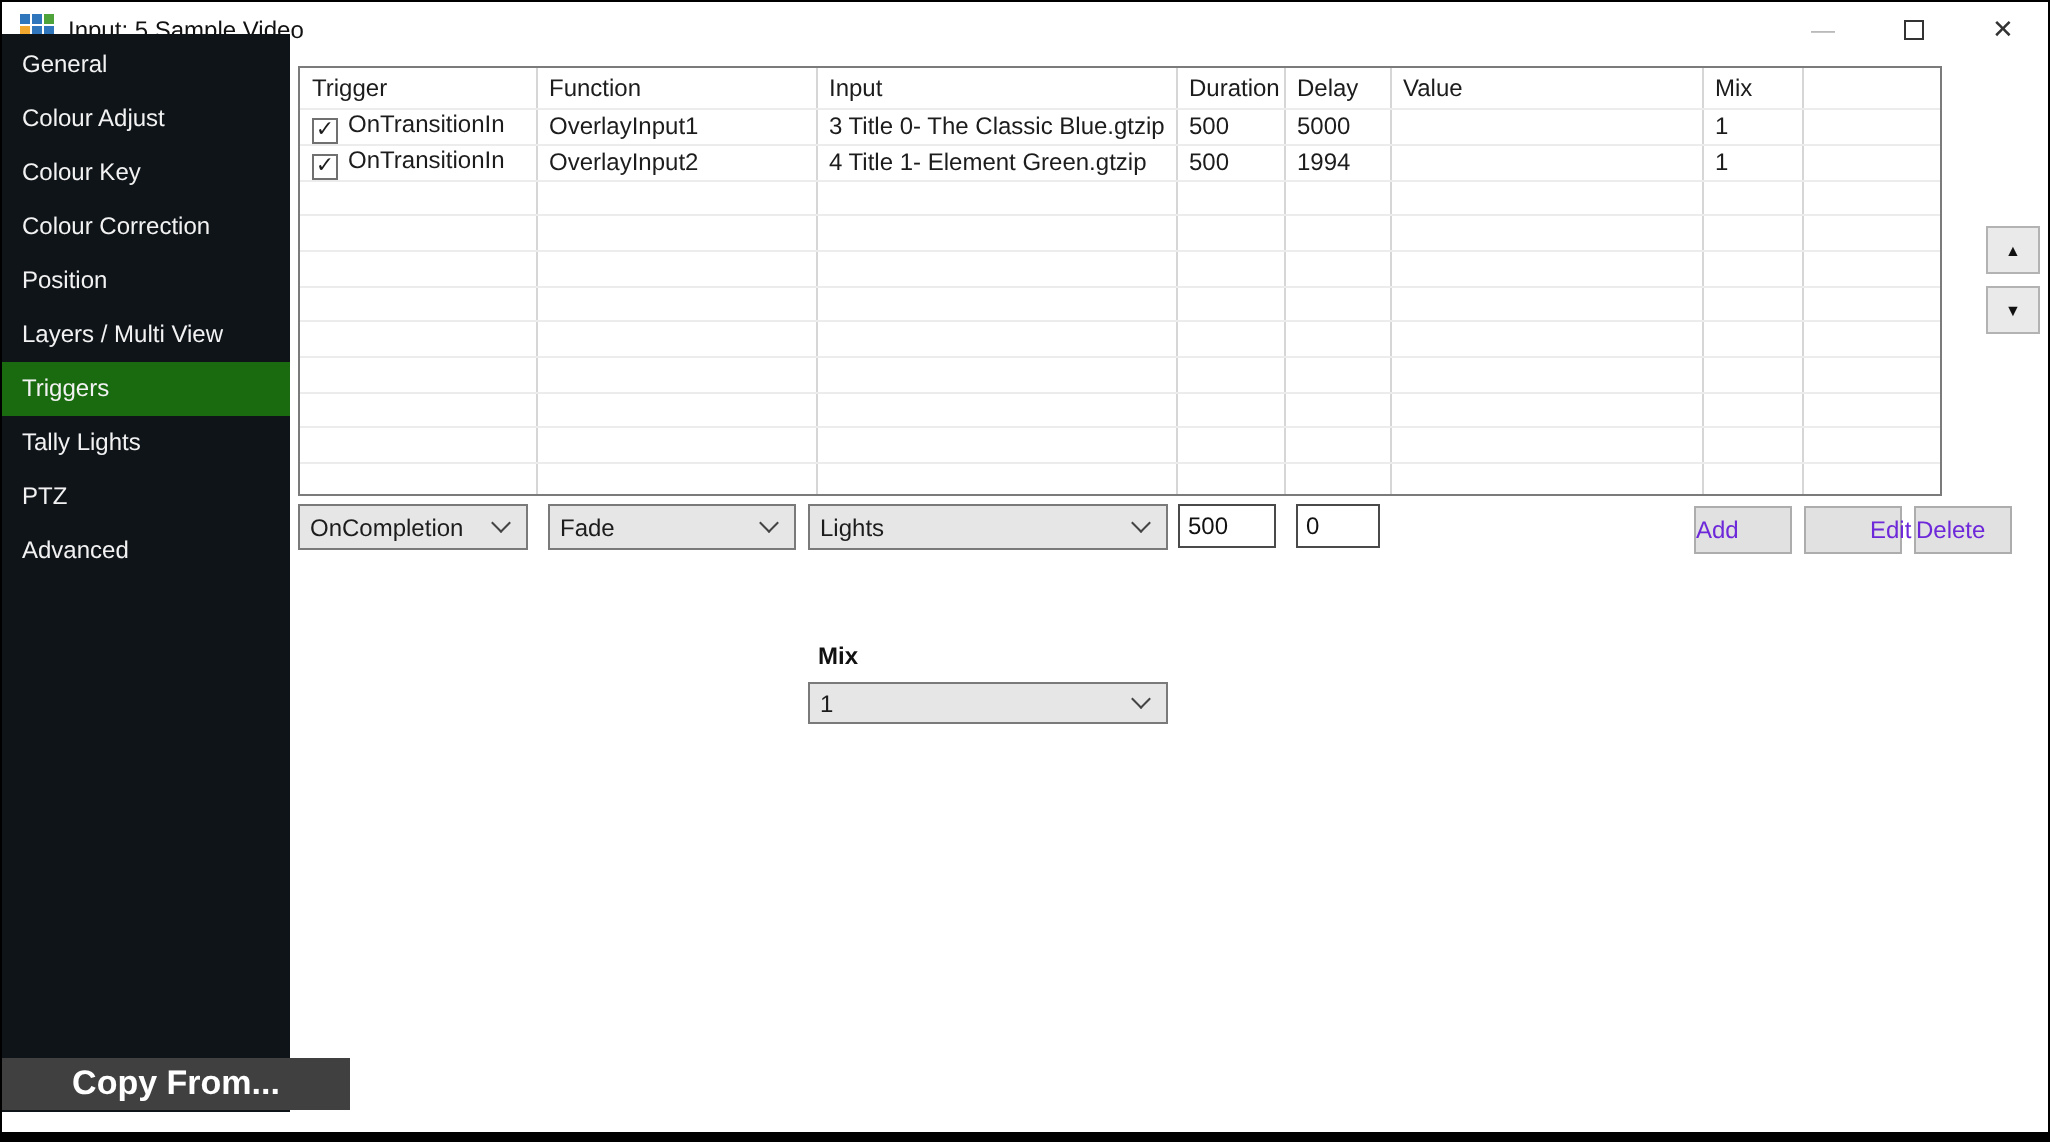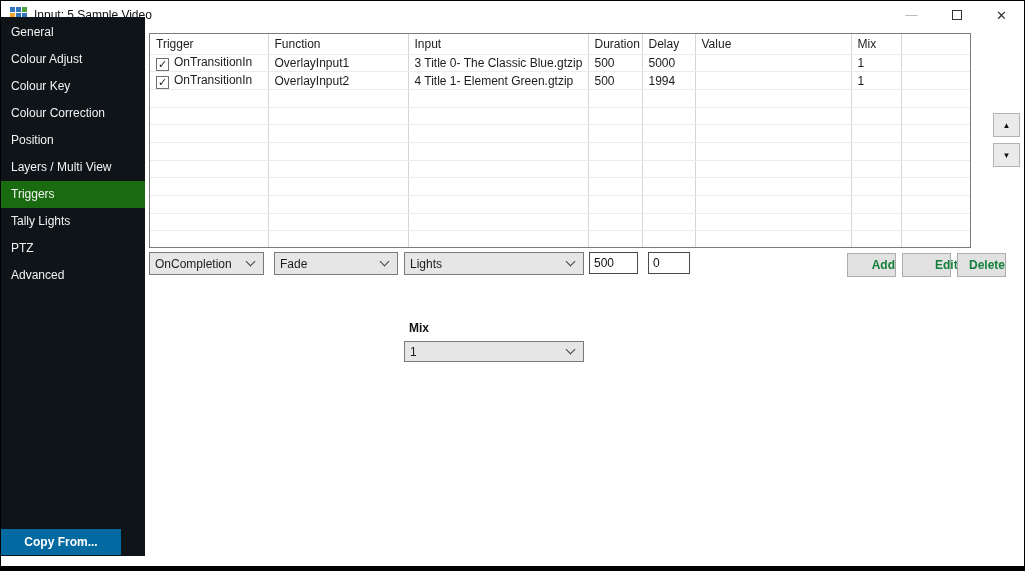--- a/index.html
+++ b/index.html
@@ -18,22 +18,22 @@
   .win-controls { position:absolute; right:0; top:0; height:28px; display:flex; }
   .win-btn { width:45px; height:28px; display:flex; align-items:center; justify-content:center; font-size:12px; color:#333; cursor:pointer; }
   .win-btn.min { color:#b3b3b3; }
   .max-box { width:10px; height:10px; border:1px solid #333; display:block; }
   .win-btn.close { font-size:13px; }
   
   .sidebar { position:absolute; left:0; top:16px; width:144px; height:539px; background:#0f1419; }
   .side-nav { padding-top:2px; }
   .side-item { height:27px; line-height:27px; padding-left:10px; font-size:12px; color:#f2f2f2; cursor:pointer; white-space:nowrap; }
   .side-item.selected { background:#1a6b10; }
-  .copy-from { position:absolute; left:0; bottom:1px; width:120px; height:26px; background:#0369a1; color:#fff;
-    font-size:12px; font-weight:bold; text-align:center; line-height:26px; cursor:pointer; }
+  .copy-from { position:absolute; left:0; bottom:1px; width:174px; height:26px; background:#404040; color:#fff;
+    font-size:17px; font-weight:bold; text-align:center; line-height:26px; cursor:pointer; }
   
   .table-wrap { position:absolute; left:148px; top:32px; width:822px; height:215px; border:1px solid #7b7b7b; background:#fff; overflow:hidden; }
   table { border-collapse:collapse; table-layout:fixed; width:822px; }
   th, td { font-size:12px; font-weight:normal; text-align:left; padding:0 0 0 6px; white-space:nowrap; overflow:hidden;
     border-right:1px solid #d6d6d6; border-bottom:1px solid #ececec; color:#1c1c1c; }
   th { height:20px; }
   td { height:17.7px; }
   th:last-child, td:last-child { border-right:none; }
   .checkbox { display:inline-flex; align-items:center; justify-content:center; width:13px; height:13px;
     border:1px solid #707070; background:#fff; font-size:11px; line-height:1; color:#1c1c1c;
@@ -43,21 +43,21 @@
     display:flex; align-items:center; justify-content:center; font-size:8px; color:#111; cursor:pointer; }
   
   .combo { position:absolute; height:23px; background:#e6e6e6; border:1px solid #7a7a7a; display:flex;
     align-items:center; cursor:pointer; }
   .combo-text { flex:1; font-size:12px; color:#1c1c1c; padding-left:5px; white-space:nowrap; overflow:hidden; }
   .chevron { width:7px; height:7px; border-right:1.6px solid #444; border-bottom:1.6px solid #444;
     transform:rotate(45deg); margin-right:9px; margin-top:-4px; flex:none; }
   .txt-input { position:absolute; height:22px; border:1px solid #4a4a4a; background:#fff; font-size:12px;
     padding:0 4px; font-family:"Liberation Sans","DejaVu Sans",sans-serif; color:#111; }
   .btn { position:absolute; width:49px; height:24px; background:#e1e1e1; border:1px solid #adadad;
-    font-size:12px; color:#15803d; text-align:right; line-height:22px; cursor:pointer;font-weight:bold; }
+    font-size:12px; color:#6d28d9; text-align:left; line-height:22px; cursor:pointer; }
   
   .mix-label { position:absolute; left:408px; top:320px; font-size:12px; font-weight:bold; color:#111; }
   
   .bottom-strip { position:absolute; left:0; bottom:0; width:100%; height:4px; background:#000; }
 </style>
 </head>
 <body>
 
 <div class="window">
 

